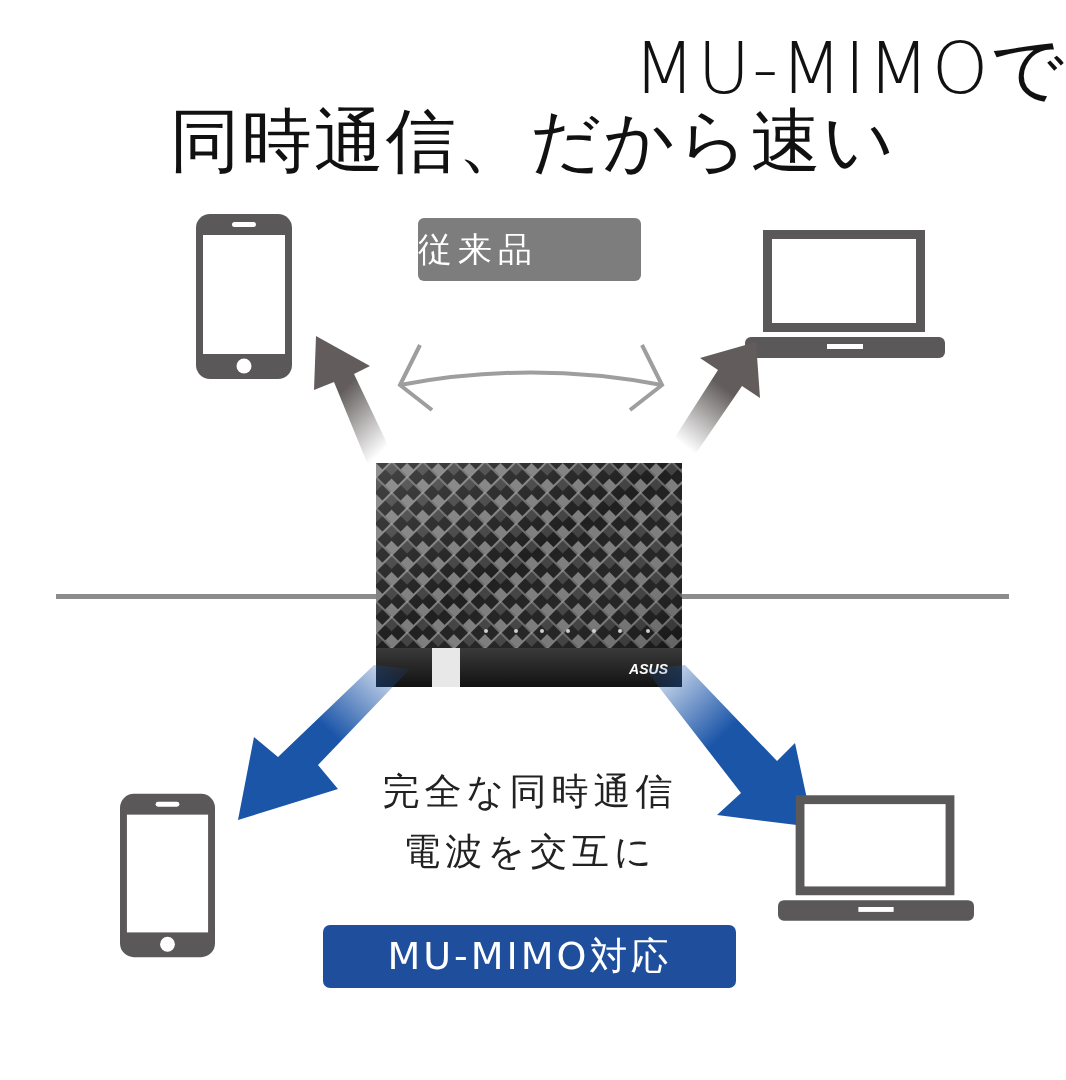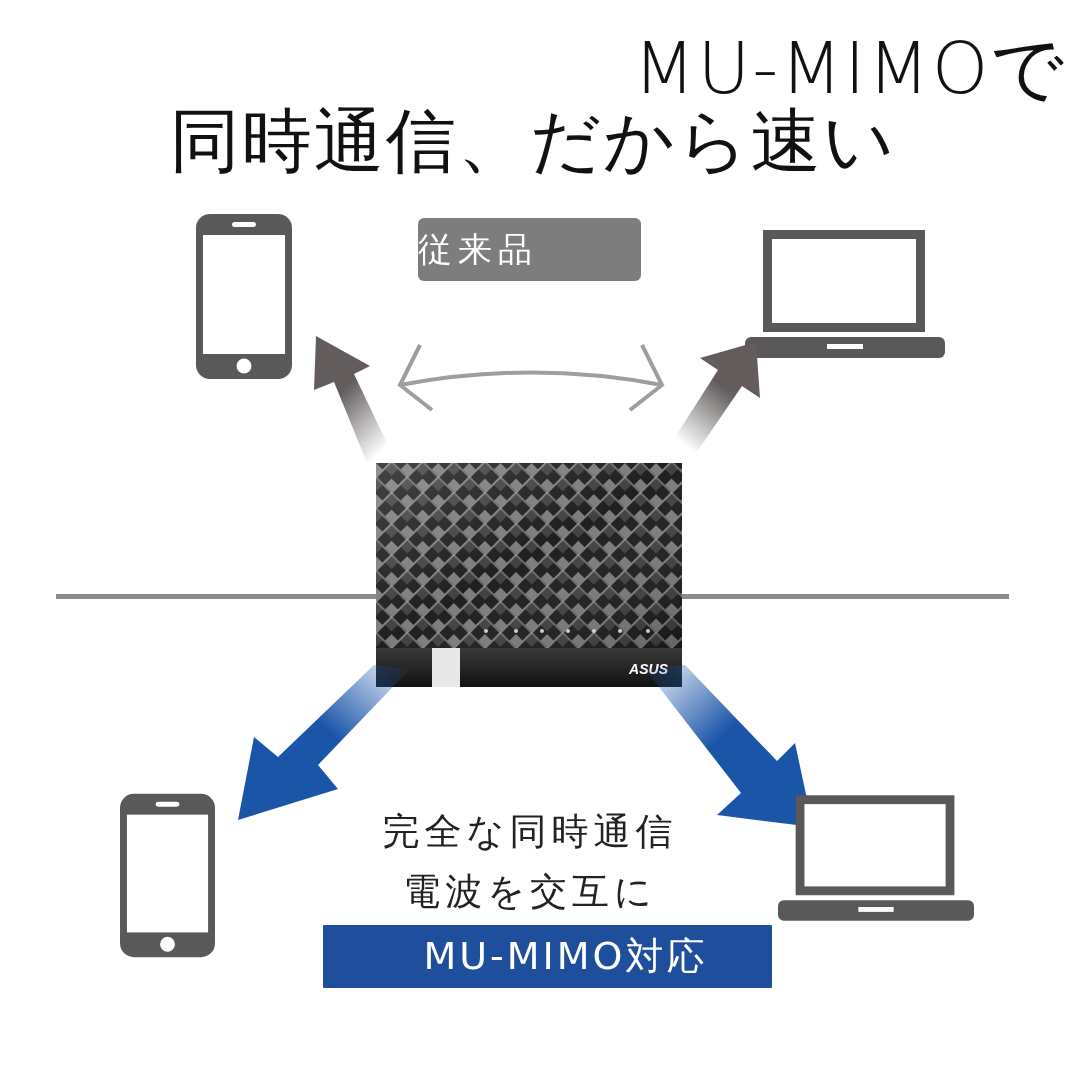--- a/index.html
+++ b/index.html
@@ -3,22 +3,22 @@
 <meta charset="utf-8">
 <style>
   html,body{margin:0;padding:0;background:#ffffff;}
   body{width:1066px;height:1080px;position:relative;overflow:hidden;font-family:"DejaVu Sans","Liberation Sans",sans-serif;color:#1a1a1a;}
   .abs{position:absolute;}
   .title{left:0;width:1066px;text-align:center;font-weight:300;color:#111;letter-spacing:2px;line-height:1;}
   .title.l1{top:32px;font-size:72px;text-align:right;}
   .title.l2{top:106px;font-size:70px;text-align:center;}
   .label-box{left:418px;top:218px;width:223px;height:63px;background:#7d7d7d;border-radius:6px;color:#fff;font-size:34px;display:flex;align-items:center;justify-content:flex-start;letter-spacing:6px;}
   .side-note{left:700px;top:410px;width:300px;text-align:center;font-size:37px;line-height:55px;color:#222;letter-spacing:5px;}
-  .center-note{left:330px;top:762px;width:400px;text-align:center;font-size:37px;line-height:60px;color:#222;letter-spacing:5px;margin-top:40px;}
-  .badge{left:323px;top:925px;width:413px;height:63px;background:#1f4f9c;border-radius:1px;color:#fff;font-size:38px;display:flex;align-items:center;justify-content:center;letter-spacing:3px;padding-left:36px;}
+  .center-note{left:330px;top:762px;width:400px;text-align:center;font-size:37px;line-height:60px;color:#222;letter-spacing:5px;}
+  .badge{left:323px;top:925px;width:413px;height:63px;background:#1f4f9c;border-radius:7px;color:#fff;font-size:38px;display:flex;align-items:center;justify-content:center;letter-spacing:3px;}
   .divider{left:56px;top:594px;width:953px;height:5px;background:#8c8c8c;}
   .router{left:376px;top:463px;width:306px;height:224px;}
   svg{display:block;}
 </style>
 </head>
 <body>
 
 <div class="abs title l1">MU-MIMOで</div>
 <div class="abs title l2">同時通信、だから速い</div>
 

